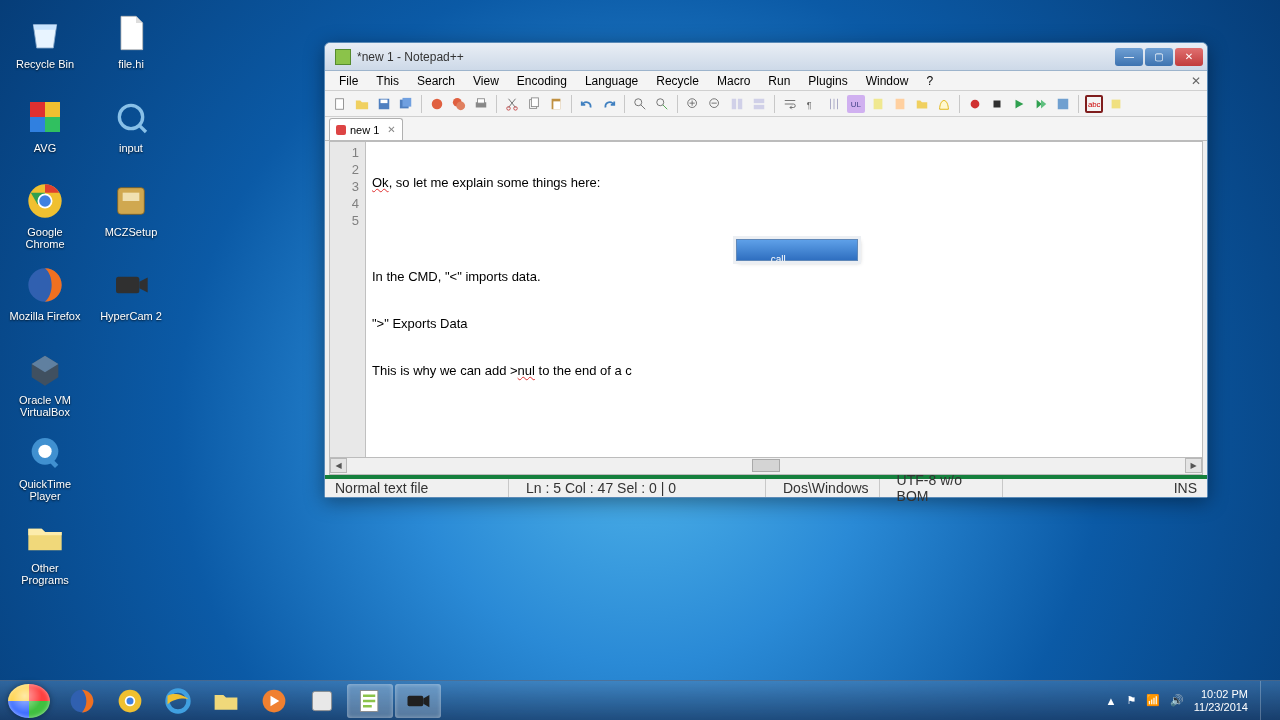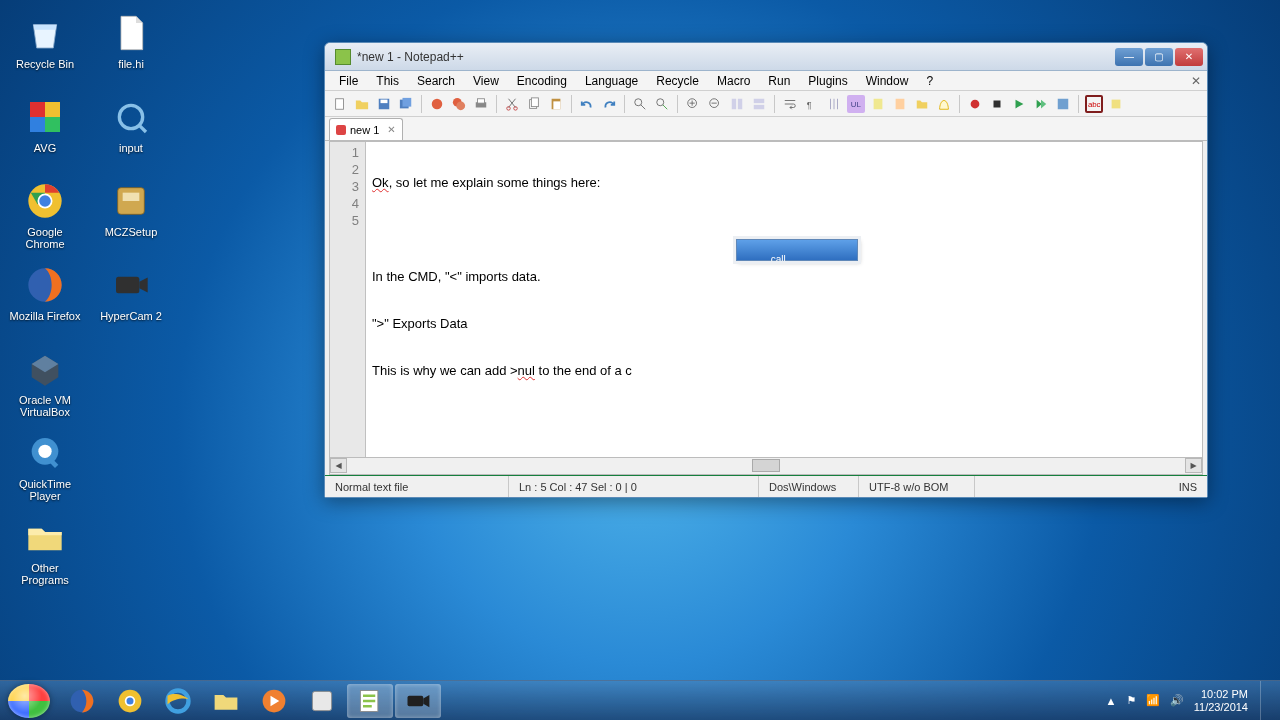--- a/index.html
+++ b/index.html
@@ -88,22 +88,22 @@
   margin-top: 11px;
 }
 
 .scrollbar-h { height: 17px; background: #f0f0f0; border: 1px solid #bcbcbc; border-top: none; margin: 0 4px; position: relative; }
 .scrollbar-h .sbtn { position: absolute; top: 0; width: 17px; height: 15px; background: #e4e4e4; border: 1px solid #b8b8b8; display: flex; align-items: center; justify-content: center; font-size: 8px; color: #555; cursor: pointer; }
 .scrollbar-h .sbtn.l { left: 0; }
 .scrollbar-h .sbtn.r { right: 0; }
 .scrollbar-h .thumb { position: absolute; left: 50%; transform: translateX(-50%); top: 1px; width: 28px; height: 13px; background: #d4d4d4; border: 1px solid #aaa; cursor: pointer; }
 
 .statusbar {
-  height: 22px; background: #f0f0f0; border-top: 1px solid #15803d;
-  display: flex; align-items: center; font-size: 11px; color: #333;
+  height: 22px; background: #f0f0f0; border-top: 4px solid #15803d;
+  display: flex; align-items: center; font-size: 14px; color: #333; gap: 7px;
 }
 .statusbar .cell { border-right: 1px solid #c8c8c8; height: 100%; display: flex; align-items: center; padding: 0 10px; }
 
 
 .taskbar {
   position: absolute; left: 0; bottom: 0; width: 100%; height: 40px;
   background: linear-gradient(rgba(80,130,180,.55), rgba(30,60,100,.75));
   border-top: 1px solid rgba(255,255,255,.2);
   display: flex; align-items: center;
   padding: 0 8px;

